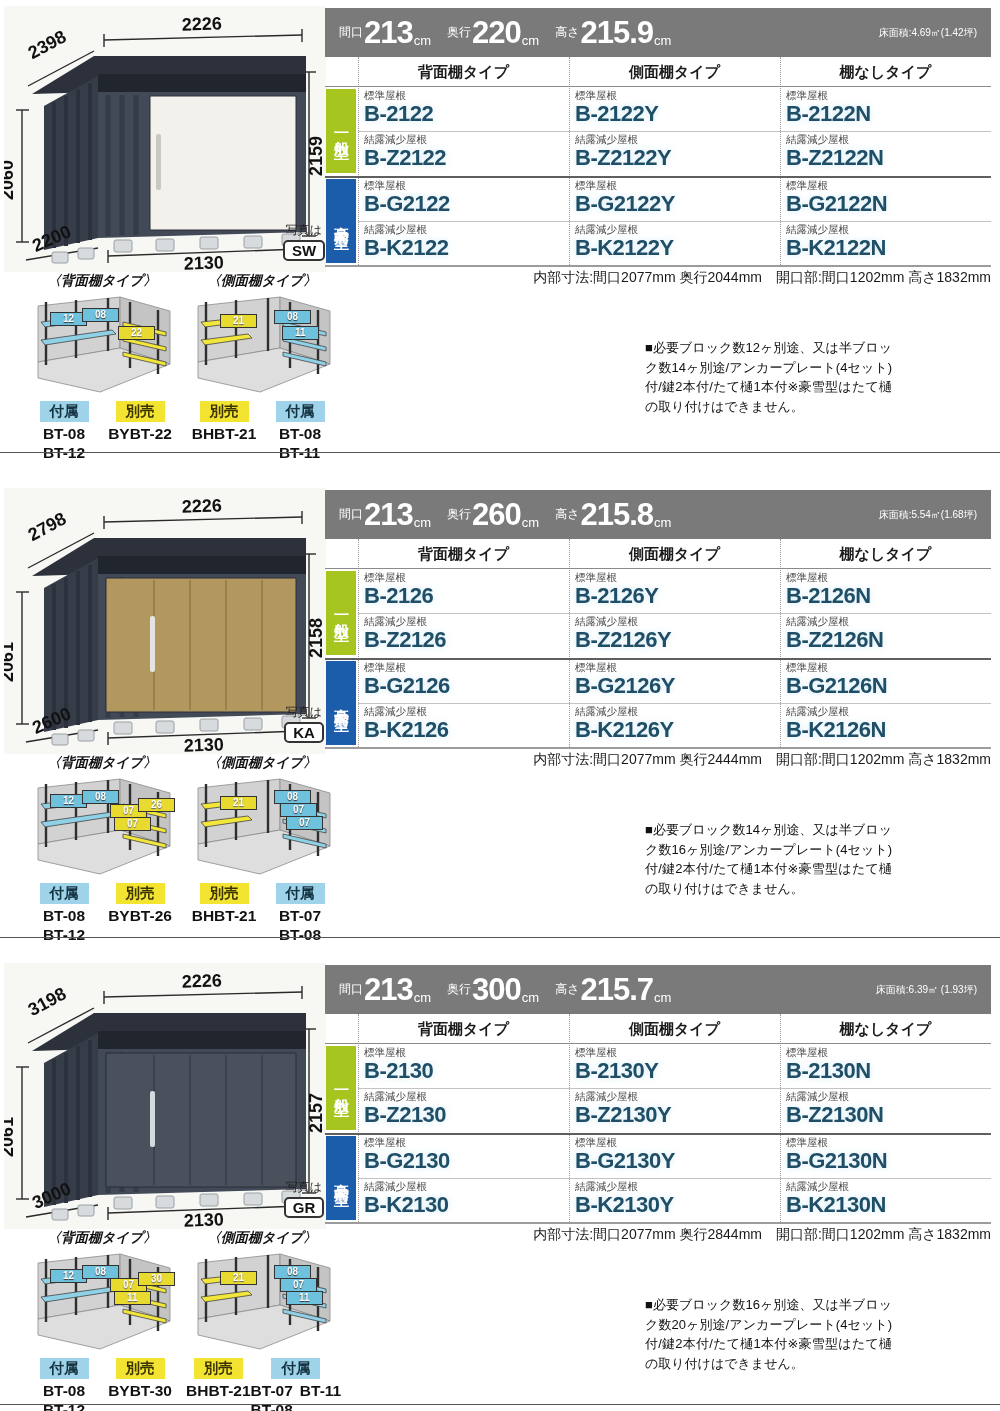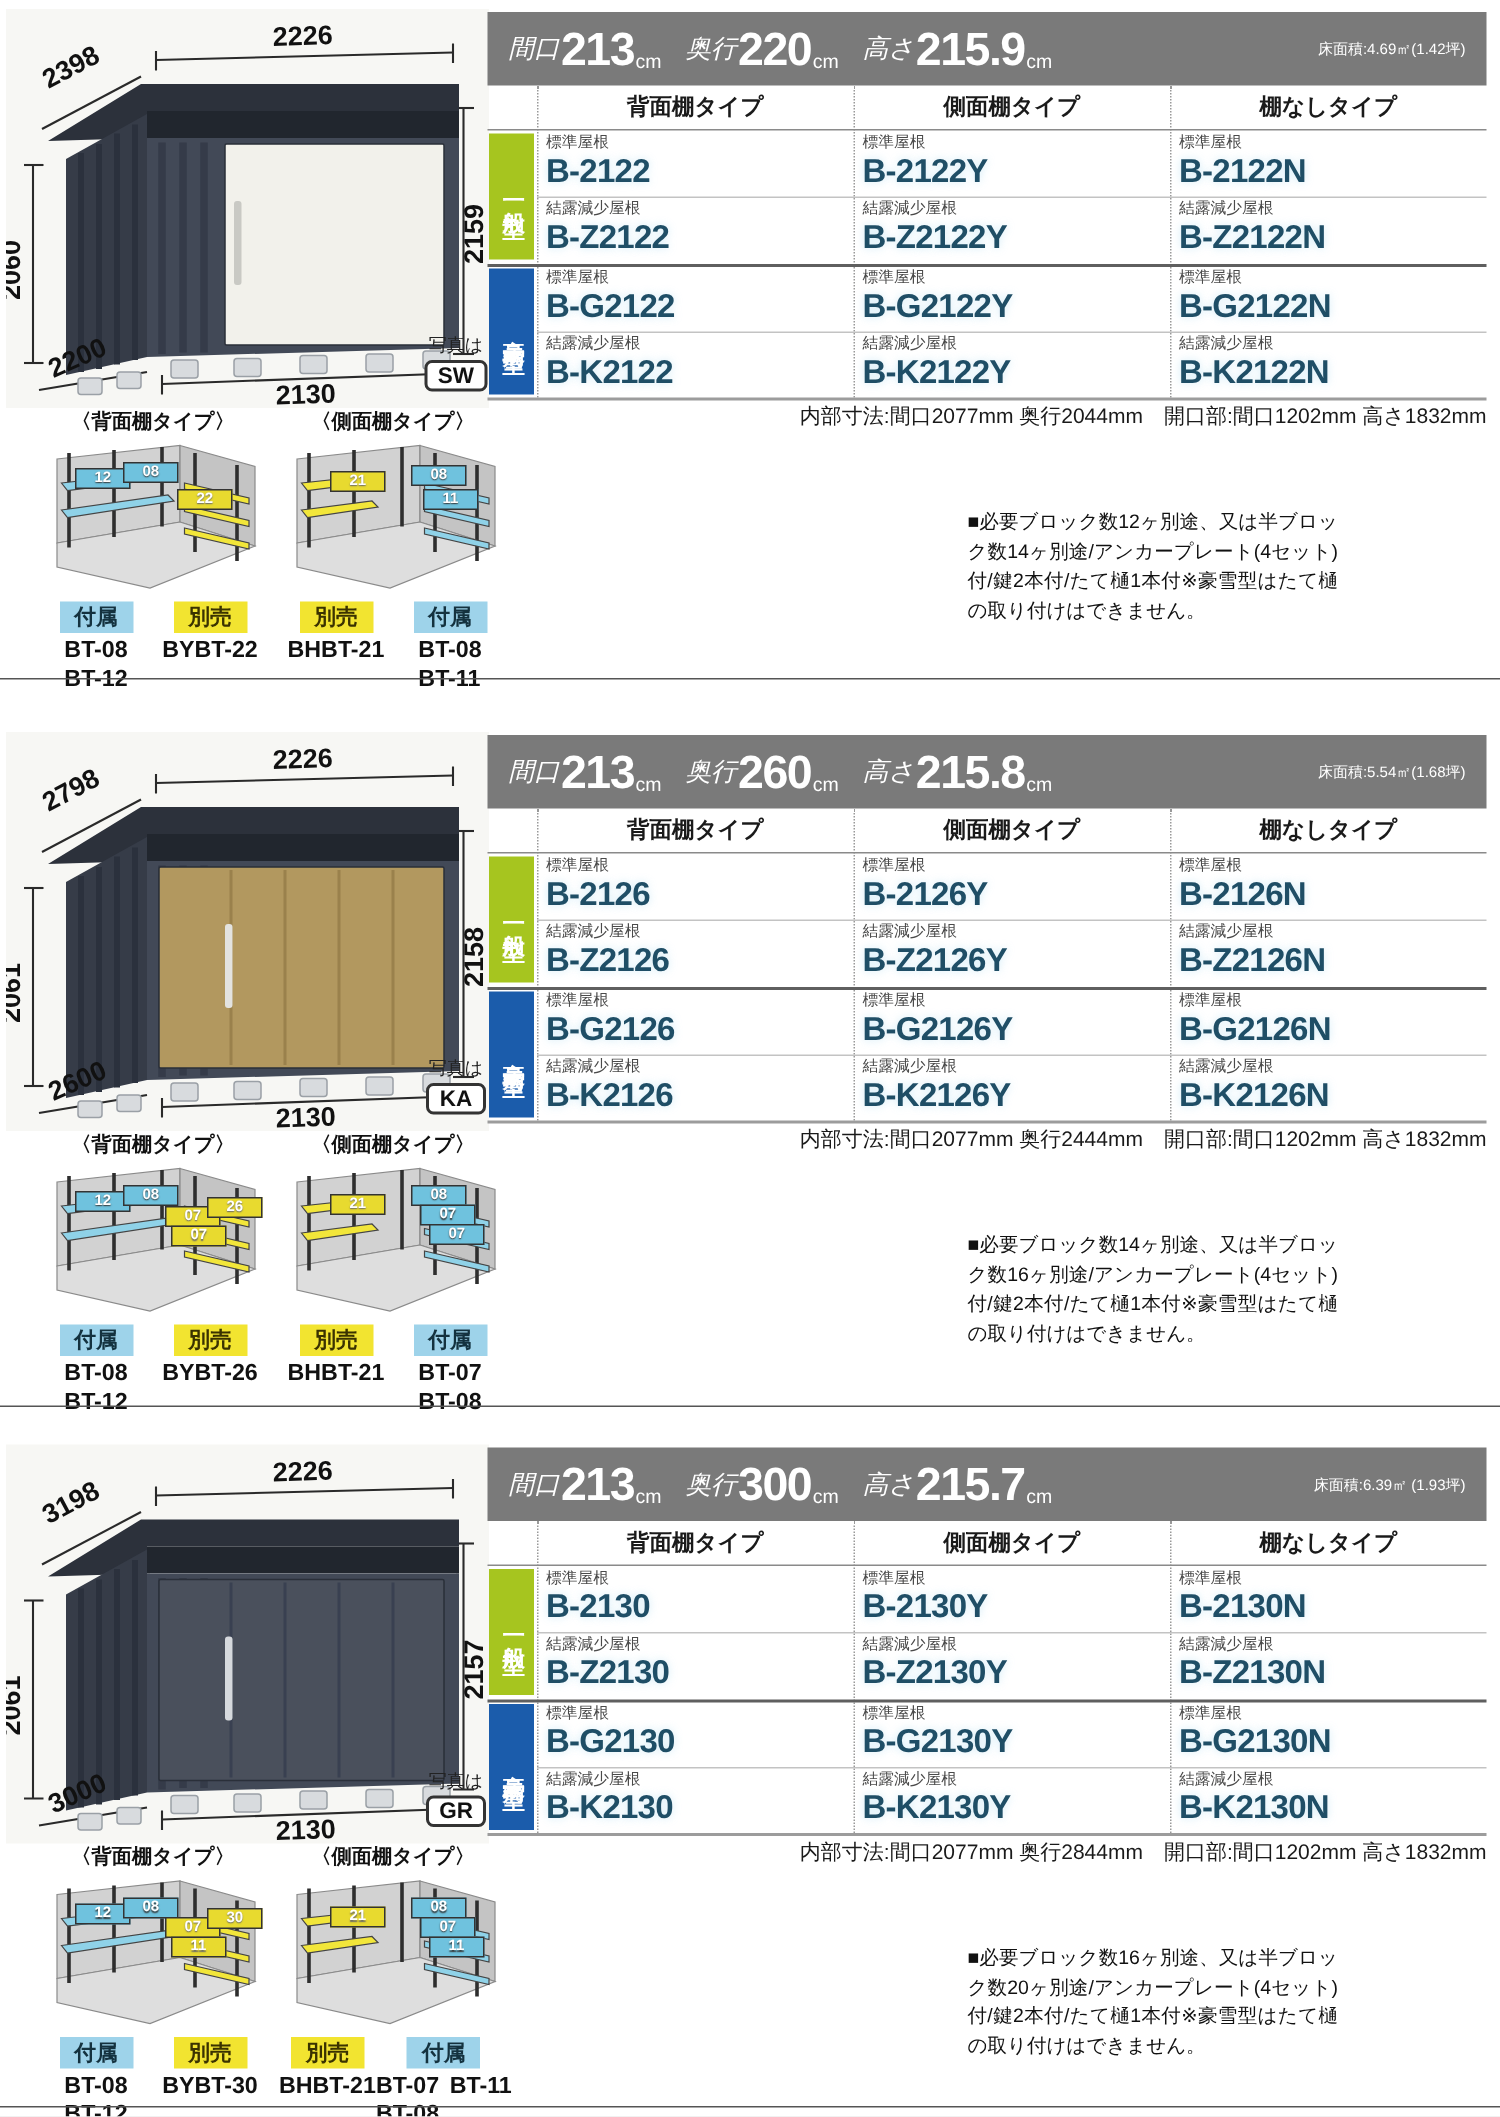--- a/index.html
+++ b/index.html
@@ -5,21 +5,21 @@
   html,body{margin:0;padding:0;background:#e8e8e8;}
   .page{position:relative;width:1000px;height:1411px;background:#ffffff;overflow:hidden;
         font-family:"Liberation Sans","DejaVu Sans",sans-serif;}
   .divider{position:absolute;left:0;width:1000px;border-top:1.5px solid #555;}
 
   .section{position:absolute;left:0;width:1000px;height:452px;}
 
   
   .spec-bar{position:absolute;left:325px;top:8px;width:666px;height:49px;background:#7a7a7a;
             color:#fff;display:flex;align-items:center;padding:0 14px;box-sizing:border-box;}
-  .spec-word{font-size:17px;font-style:italic;}
+  .spec-word{font-size:12px;}
   .spec-num{font-size:31px;font-weight:bold;letter-spacing:-1px;margin:0 1px;}
   .spec-unit{font-size:13px;margin-right:16px;align-self:flex-end;padding-bottom:9px;}
   .spec-area{margin-left:auto;font-size:10px;}
 
   
   .col-headers{position:absolute;left:325px;top:57px;width:666px;height:29px;display:flex;}
   .col-spacer{width:33px;}
   .col-h{width:211px;text-align:center;font-weight:bold;font-size:15px;color:#1a1a1a;line-height:29px;}
   .vdot{position:absolute;top:57px;height:208px;width:0;border-left:1px dotted #999;}
   .vd1{left:358px}.vd2{left:569px}.vd3{left:780px}
@@ -50,21 +50,21 @@
   .shed-svg{position:absolute;left:0;top:0;}
   .dim-text{font-size:18px;font-weight:bold;fill:#111;}
   .photo{position:absolute;left:276px;top:216px;width:48px;text-align:center;}
   .photo-label{font-size:12px;color:#222;}
   .photo-code{display:inline-block;border:2px solid #333;border-radius:5px;padding:0 7px;
               font-size:15px;font-weight:bold;background:#fff;margin-top:1px;color:#111;}
 
   
   .shelf{position:absolute;top:272px;width:152px;}
   .sh-back{left:26px}.sh-side{left:186px}
-  .shelf-title{font-size:13.5px;font-weight:bold;text-align:center;height:18px;color:#111;white-space:nowrap;}
+  .shelf-title{font-size:13.5px;font-weight:bold;text-align:center;height:18px;color:#111;white-space:nowrap;font-style:italic;}
   .diagram{position:relative;width:152px;height:108px;}
   .type-back .fillL{fill:#8fd2e8;}.type-back .fillR{fill:#f2e63a;}
   .type-side .fillL{fill:#f2e63a;}.type-side .fillR{fill:#8fd2e8;}
   .chip{position:absolute;font-size:10px;font-weight:bold;color:#fff;padding:0 12px;line-height:12px;
         border:1px solid #333;text-shadow:0 1px 1px #333;}
   .chip.blue{background:#6fc2de;}
   .chip.yellow{background:#e8da2f;text-shadow:0 1px 1px #666;}
   .badges{display:flex;margin-top:3px;}
   .bcol{flex:1;text-align:center;}
   .badge{display:inline-block;padding:1px 10px;font-size:14.5px;font-weight:bold;color:#222;}

